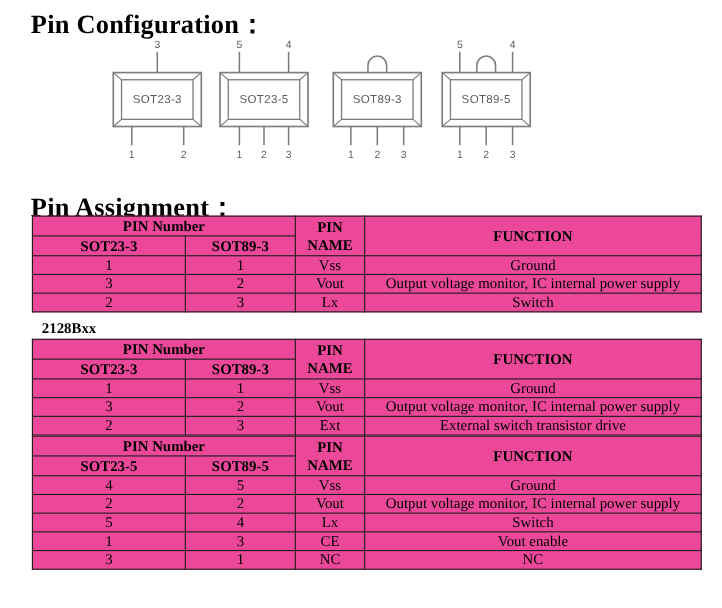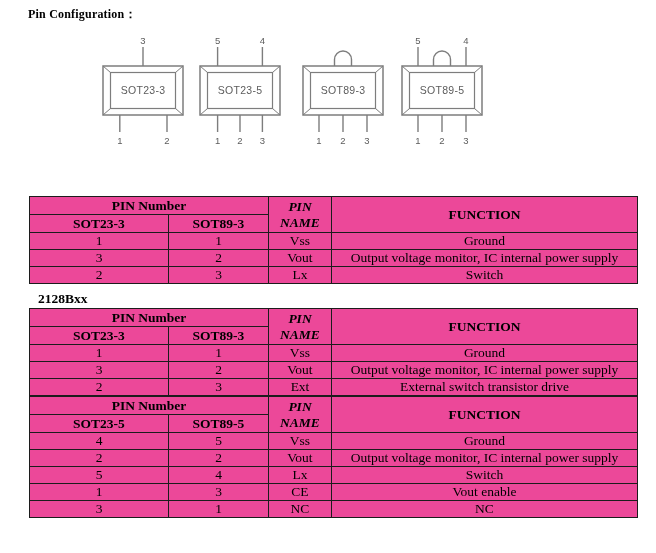--- a/index.html
+++ b/index.html
@@ -2,21 +2,21 @@
 <html><head>
 <meta charset="utf-8">
 <style>
   html,body{margin:0;padding:0;background:#ffffff;}
   .page{
     position:relative;width:656px;height:553px;background:#ffffff;overflow:hidden;
     font-family:"Liberation Serif",serif;color:#000;
   }
   .heading{
     position:absolute;left:28px;margin:0;
-    font-size:12px;font-weight:bold;letter-spacing:.2px;color:#000;
+    font-size:24px;font-weight:bold;letter-spacing:.2px;color:#000;
   }
   #pin-config-heading{top:6px;}
   #pin-assign-heading{top:172px;}
 
   .packages{position:absolute;left:0;top:0;width:656px;height:160px;}
   .pkg{position:absolute;top:33px;}
 
   .assign-area{position:absolute;left:29px;top:196px;width:608px;}
   .tbl-label{
     font-size:13.5px;font-weight:bold;margin:0 0 2px 9px;line-height:15px;
@@ -25,21 +25,21 @@
   table.pin-table{
     width:608px;border-collapse:collapse;table-layout:fixed;
     margin:0;background:#ec4899;
   }
   table.pin-table th, table.pin-table td{
     border:1.5px solid #1c1c1c;text-align:center;vertical-align:middle;
     padding:0 2px;font-size:13.5px;line-height:1.12;overflow:hidden;
   }
   table.pin-table th{font-weight:bold;height:17px;}
   table.pin-table td{font-weight:normal;height:16px;}
-  .pin-name-th{white-space:pre-line;font-style:italic;}
+  .pin-name-th{white-space:pre-line;}
   col.c1{width:139px;} col.c2{width:100px;} col.c3{width:63px;} col.c4{width:306px;}
 </style>
 </head>
 <body>
 
 <div class="page">
 
   <h2 class="heading" id="pin-config-heading">Pin Configuration：</h2>
 
   <div class="packages" id="packages-layer">
@@ -116,20 +116,21 @@
         <line x1="24" y1="82" x2="24" y2="99" stroke="#7d7d7d" stroke-width="1.4"></line>
         <text x="24" y="111" text-anchor="middle" fill="#5c5c5c" font-size="9.5" font-family="Liberation Sans, sans-serif">1</text>
         <line x1="48" y1="82" x2="48" y2="99" stroke="#7d7d7d" stroke-width="1.4"></line>
         <text x="48" y="111" text-anchor="middle" fill="#5c5c5c" font-size="9.5" font-family="Liberation Sans, sans-serif">2</text>
         <line x1="72" y1="82" x2="72" y2="99" stroke="#7d7d7d" stroke-width="1.4"></line>
         <text x="72" y="111" text-anchor="middle" fill="#5c5c5c" font-size="9.5" font-family="Liberation Sans, sans-serif">3</text>
         <text x="48" y="61" text-anchor="middle" fill="#5c5c5c" font-size="10.5" font-family="Liberation Sans, sans-serif" letter-spacing="0.3">SOT89-5</text>
       </svg>
     </div>
 
+  <h2 class="heading" id="pin-assign-heading">Pin Assignment：</h2>
 
   <div class="assign-area">
 
     <table class="pin-table">
       <colgroup>
           <col class="c1">
           <col class="c2">
           <col class="c3">
           <col class="c4">
         </colgroup>

